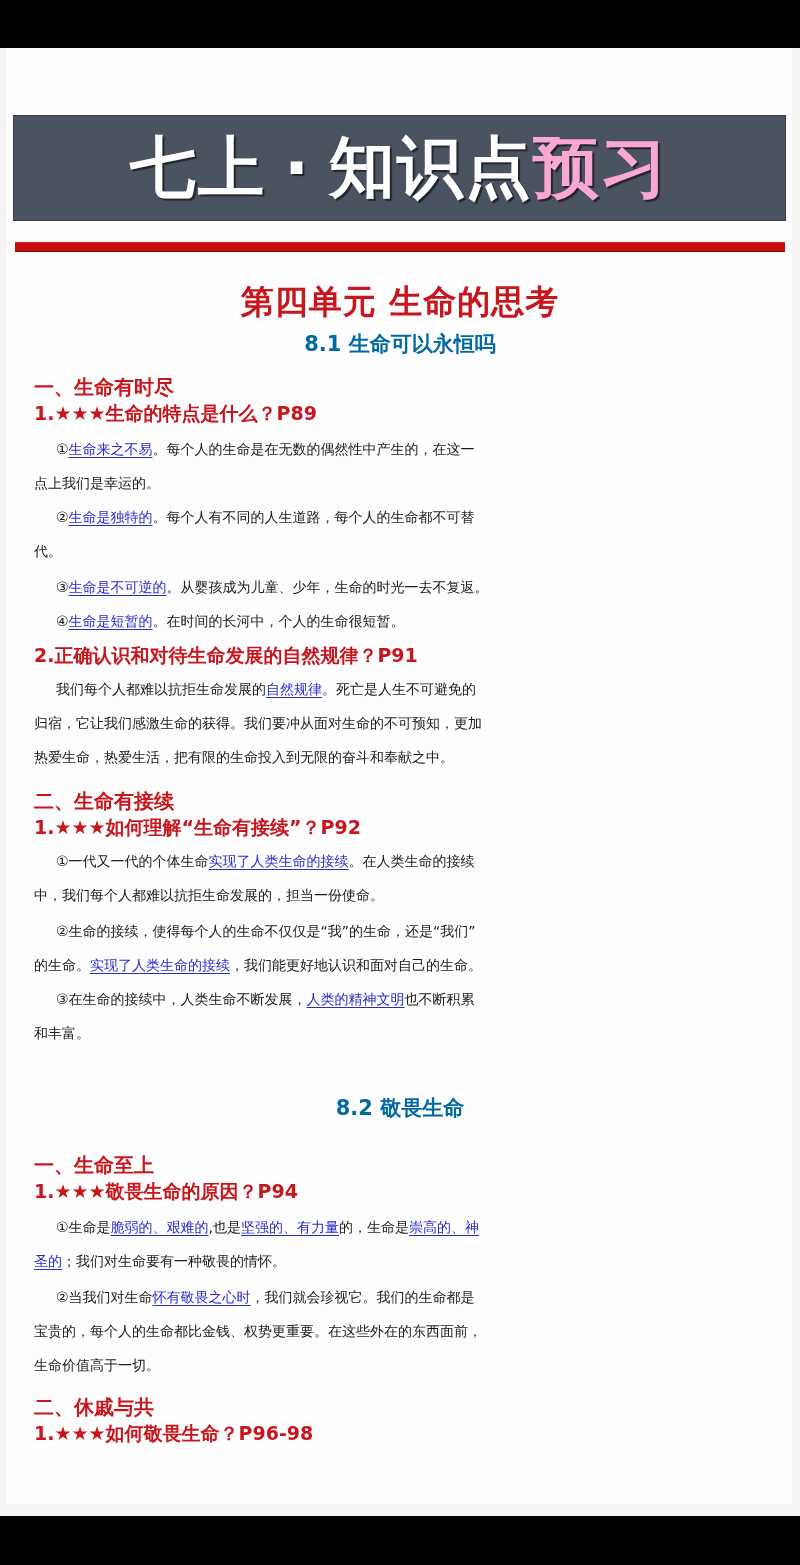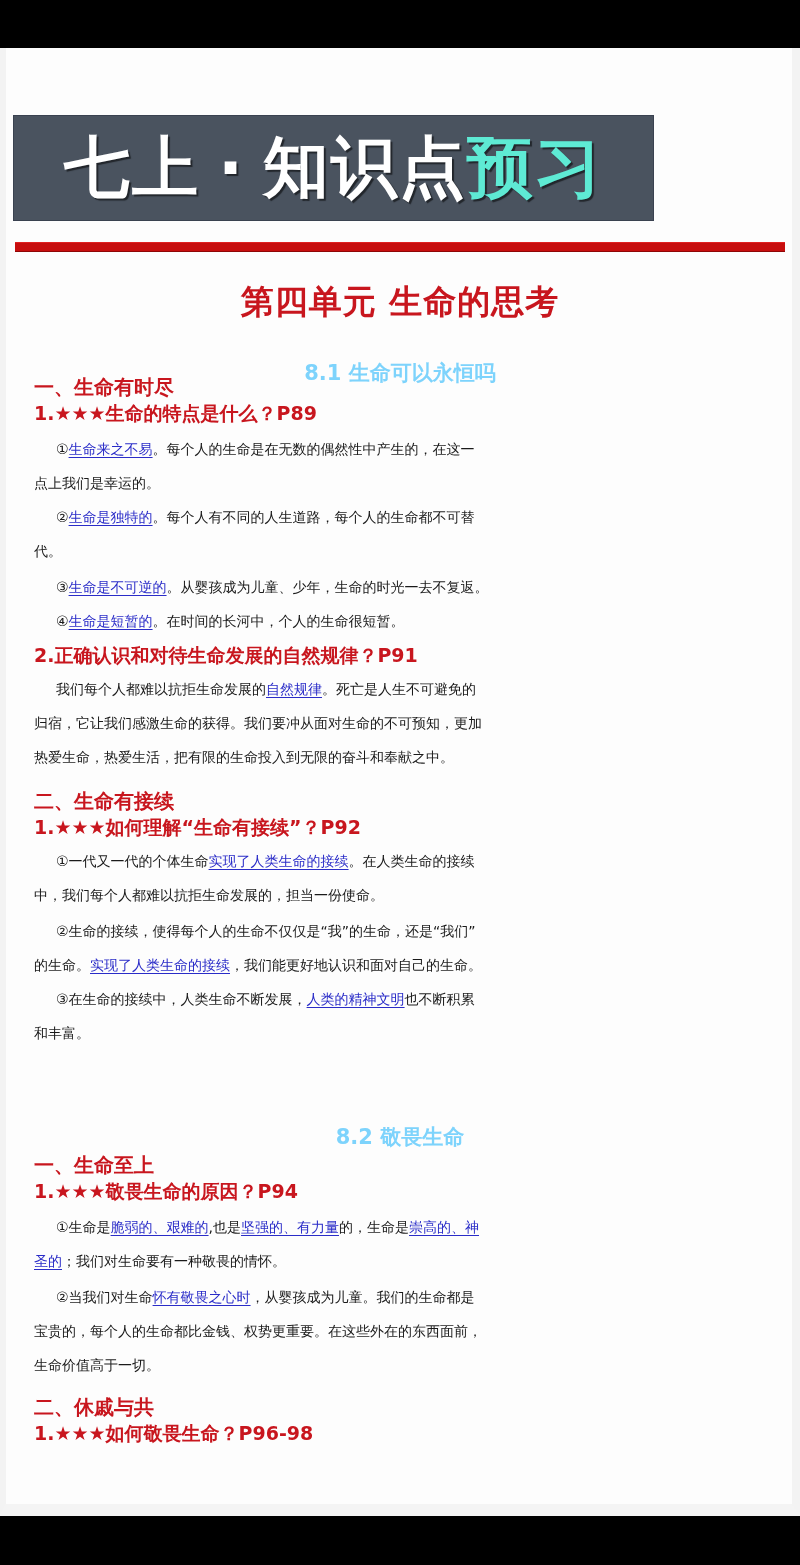--- a/index.html
+++ b/index.html
@@ -5,42 +5,42 @@
     * { margin: 0; padding: 0; box-sizing: border-box; }
     html, body { width: 800px; height: 1565px; background: #000; overflow: hidden; }
     body { position: relative; font-family: "DejaVu Sans", "Liberation Sans", sans-serif; }
     .page {
       position: absolute; left: 0; top: 48px; width: 800px; height: 1468px;
       background: #fdfdfd;
       border-left: 6px solid #f3f3f3; border-right: 8px solid #f3f3f3;
       border-bottom: 12px solid #f4f4f4;
     }
     .banner {
-      position: absolute; left: 13px; top: 115px; width: 641px; height: 106px;
+      position: absolute; left: 13px; top: 115px; width: 773px; height: 106px;
       background: #4a535f; border: 1px solid #3a4250;
       display: flex; align-items: center; justify-content: center;
       font-size: 66px; font-weight: bold; letter-spacing: 2px;
       color: #ffffff;
     }
     .banner .seg { text-shadow: 2px 2px 1px rgba(0,0,0,0.55); }
     .banner .yellow { color: #f7ee2a; }
-    .banner .red { color: #5eead4; }
+    .banner .red { color: #f9a8d4; }
     .banner .dot { margin: 0 18px; }
     .rule {
       position: absolute; left: 15px; top: 242px; width: 770px; height: 10px;
       background: #c70e0e; border-top: 1px solid #e02020; border-bottom: 1px solid #8e0606;
     }
     .content { position: absolute; left: 0; top: 0; width: 800px; }
     .unit-title {
       position: absolute; left: 0; width: 800px; top: 280px; text-align: center;
       color: #c8161e; font-size: 33px; font-weight: bold; letter-spacing: 1px;
     }
     .sec-title {
       position: absolute; left: 0; width: 800px; text-align: center;
-      color: #7dd3fc; font-size: 21px; font-weight: bold; margin-top: 29px;
+      color: #0369a1; font-size: 21px; font-weight: bold;
     }
     .line {
       position: absolute; left: 34px; width: 740px; font-size: 14px; color: #1a1a1a;
       white-space: nowrap; line-height: 34px;
     }
     .h1 { color: #c8161e; font-weight: bold; font-size: 20px; margin-top: 8px; }
     .q { color: #c8161e; font-weight: bold; font-size: 19px; }
     .indent { padding-left: 22px; }
     .kw { color: #2a2cc8; text-decoration: underline; text-decoration-color: #2a2cc8; text-underline-offset: 3px; }
   </style>
@@ -112,20 +112,20 @@
   <div class="line q" style="top:1174px">1.★★★敬畏生命的原因？P94</div>
 
   <div class="line indent" style="top:1210px">
     <span>①生命是</span><span class="kw">脆弱的、艰难的</span><span>,也是</span><span class="kw">坚强的、有力量</span><span>的，生命是</span><span class="kw">崇高的、神</span>
   </div>
   <div class="line" style="top:1244px">
     <span class="kw">圣的</span><span>；我们对生命要有一种敬畏的情怀。</span>
   </div>
 
   <div class="line indent" style="top:1280px">
-    <span>②当我们对生命</span><span class="kw">怀有敬畏之心时</span><span>，从婴孩成为儿童。我们的生命都是</span>
+    <span>②当我们对生命</span><span class="kw">怀有敬畏之心时</span><span>，我们就会珍视它。我们的生命都是</span>
   </div>
   <div class="line" style="top:1314px">宝贵的，每个人的生命都比金钱、权势更重要。在这些外在的东西面前，</div>
   <div class="line" style="top:1348px">生命价值高于一切。</div>
 
   <div class="line h1" style="top:1382px">二、休戚与共</div>
   <div class="line q" style="top:1416px">1.★★★如何敬畏生命？P96-98</div>
 </div>
 
 </body></html>

